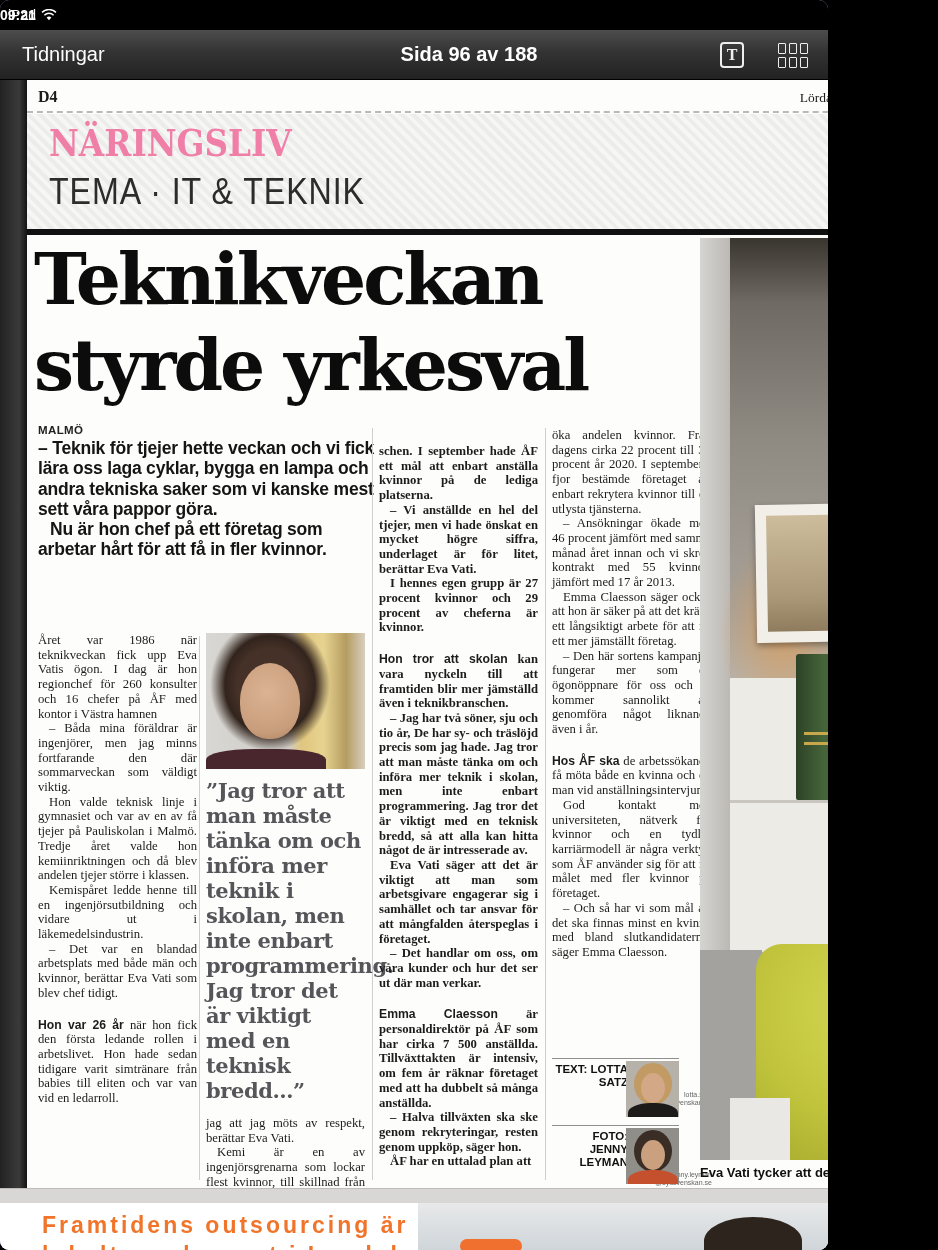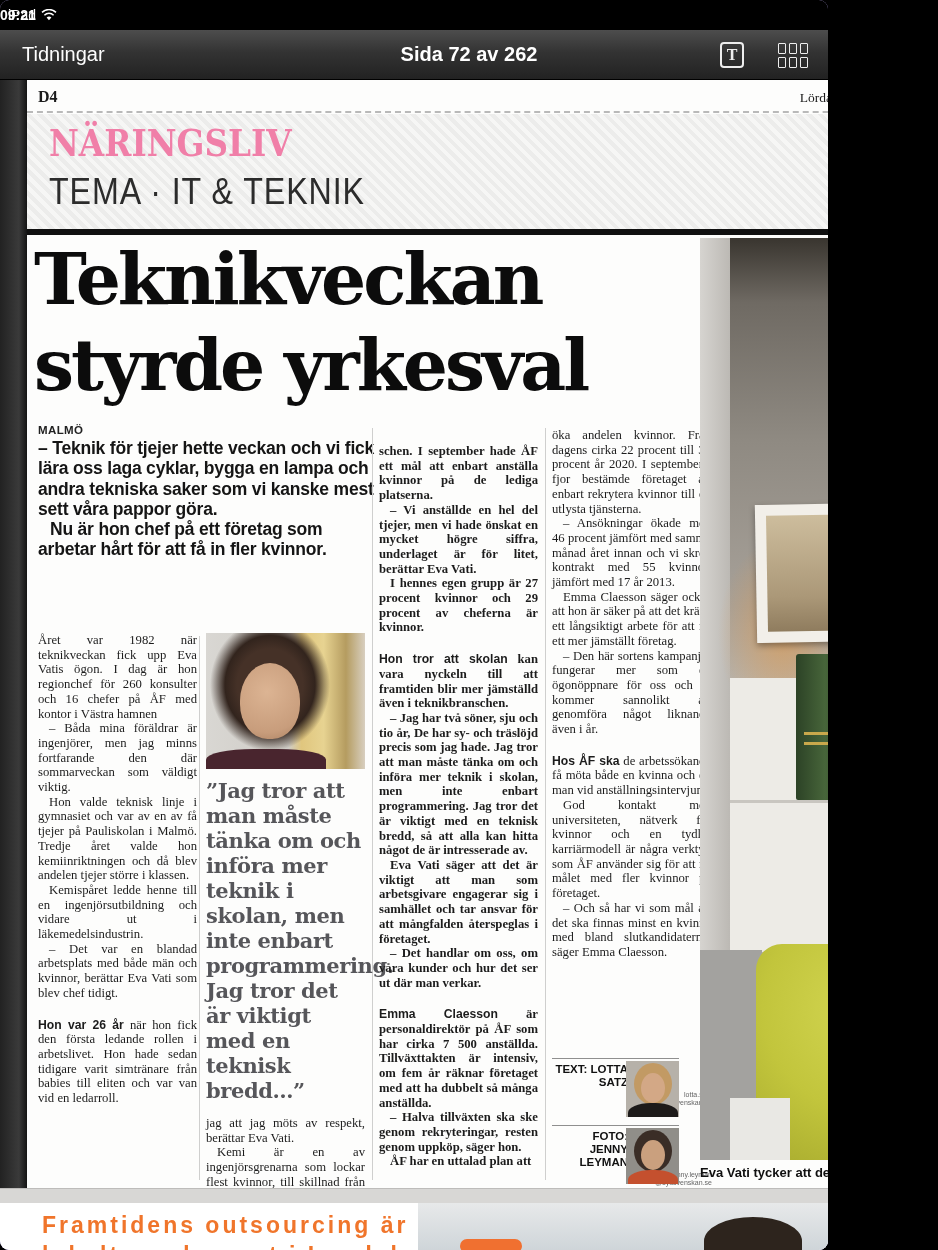--- a/index.html
+++ b/index.html
@@ -153,21 +153,21 @@
     </div>
     <div class="sb-time">09:21</div>
     <div class="sb-right">
       <span>86 %</span>
       <span class="battery"><span class="fill"></span><span class="tip"></span></span>
     </div>
   </div>
 
   <div class="toolbar">
     <div class="tb-back">Tidningar</div>
-    <div class="tb-title">Sida 72 av 262</div>
+    <div class="tb-title">Sida 96 av 188</div>
     <div class="tb-icons">
       <div class="ic-text">T</div>
       <div class="ic-grid">
           <i></i>
           <i></i>
           <i></i>
           <i></i>
           <i></i>
           <i></i>
         </div>
@@ -205,21 +205,21 @@
     <div class="intro">
       <p>– Teknik för tjejer hette veckan och vi fick lära oss laga cyklar, bygga en lampa och andra tekniska saker som vi kanske mest sett våra pappor göra.</p>
       <p>Nu är hon chef på ett företag som arbetar hårt för att få in fler kvinnor.</p>
     </div>
 
     <div class="gut" style="left:172px;top:556px;height:544px;"></div>
     <div class="gut" style="left:345px;top:348px;height:752px;"></div>
     <div class="gut" style="left:518px;top:348px;height:752px;"></div>
 
     <div class="col" style="left:11px;top:553px;">
-        <p class="bp fl">Året var 1982 när teknikveckan fick upp Eva Vatis ögon. I dag är hon regionchef för 260 konsulter och 16 chefer på ÅF med kontor i Västra hamnen</p>
+        <p class="bp fl">Året var 1986 när teknikveckan fick upp Eva Vatis ögon. I dag är hon regionchef för 260 konsulter och 16 chefer på ÅF med kontor i Västra hamnen</p>
         <p class="bp">– Båda mina föräldrar är ingenjörer, men jag minns fortfarande den där sommarveckan som väldigt viktig.</p>
         <p class="bp">Hon valde teknisk linje i gymnasiet och var av en av få tjejer på Pauliskolan i Malmö. Tredje året valde hon kemiinriktningen och då blev andelen tjejer större i klassen.</p>
         <p class="bp">Kemispåret ledde henne till en ingenjörsutbildning och vidare ut i läkemedelsindustrin.</p>
         <p class="bp">– Det var en blandad arbetsplats med både män och kvinnor, berättar Eva Vati som blev chef tidigt.</p>
         <p class="bp fl sp"><b class="lead">Hon var 26 år</b> när hon fick den första ledande rollen i arbetslivet. Hon hade sedan tidigare varit simtränare från babies till eliten och var van vid en ledarroll.</p>
       </div>
 
     <div class="col" style="left:179px;top:553px;">
       <div class="portrait">
         <div class="hair"></div>

